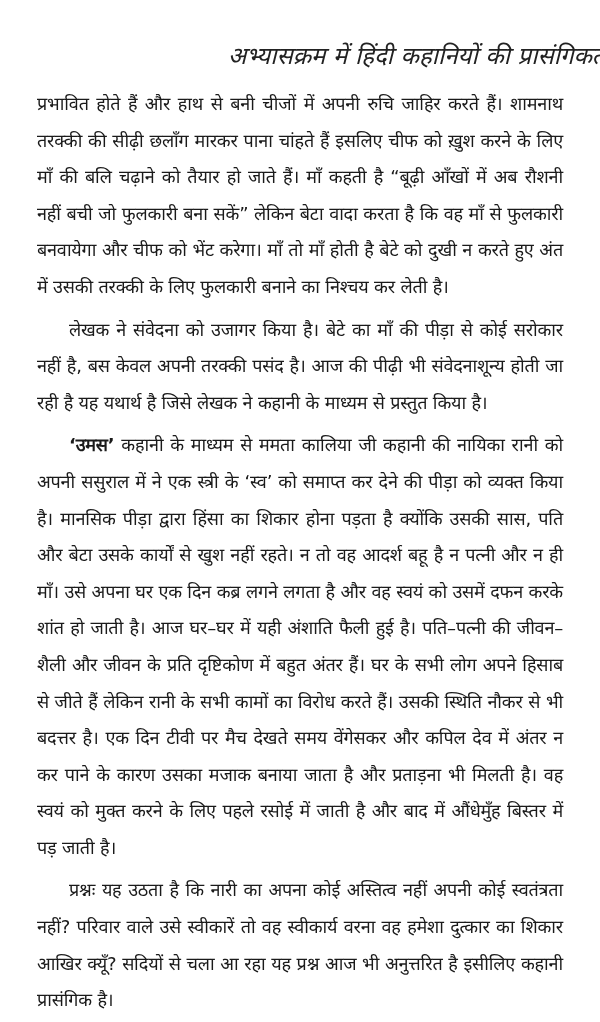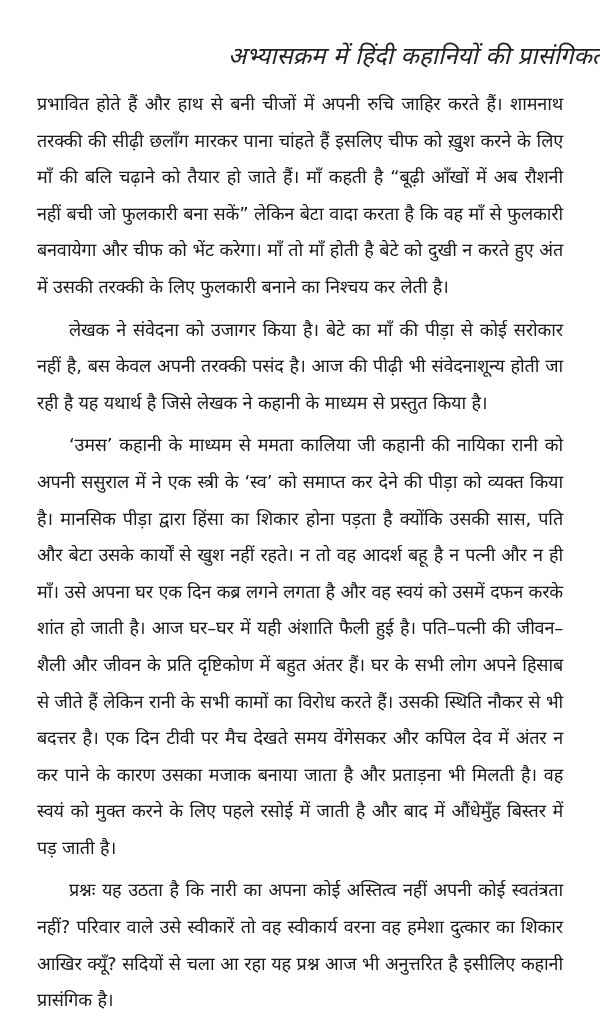--- a/index.html
+++ b/index.html
@@ -17,21 +17,21 @@
   .content {
     position: absolute; left: 37px; top: 86px; width: 526px;
   }
   p {
     margin: 0 0 6px 0;
     font-size: 18px; line-height: 36.6px;
     text-align: justify; text-align-last: left;
     letter-spacing: -0.2px;
   }
   p.indent { text-indent: 32px; }
-  .bold { font-weight: normal; }
+  .bold { font-weight: bold; }
 </style>
 </head>
 <body>
 
 <div class="header">
   <span>अभ्यासक्रम में हिंदी कहानियों की प्रासंगिकता</span>
   <span class="pg"><span>/</span><span>239</span></span>
 </div>
 
 <div class="content">

